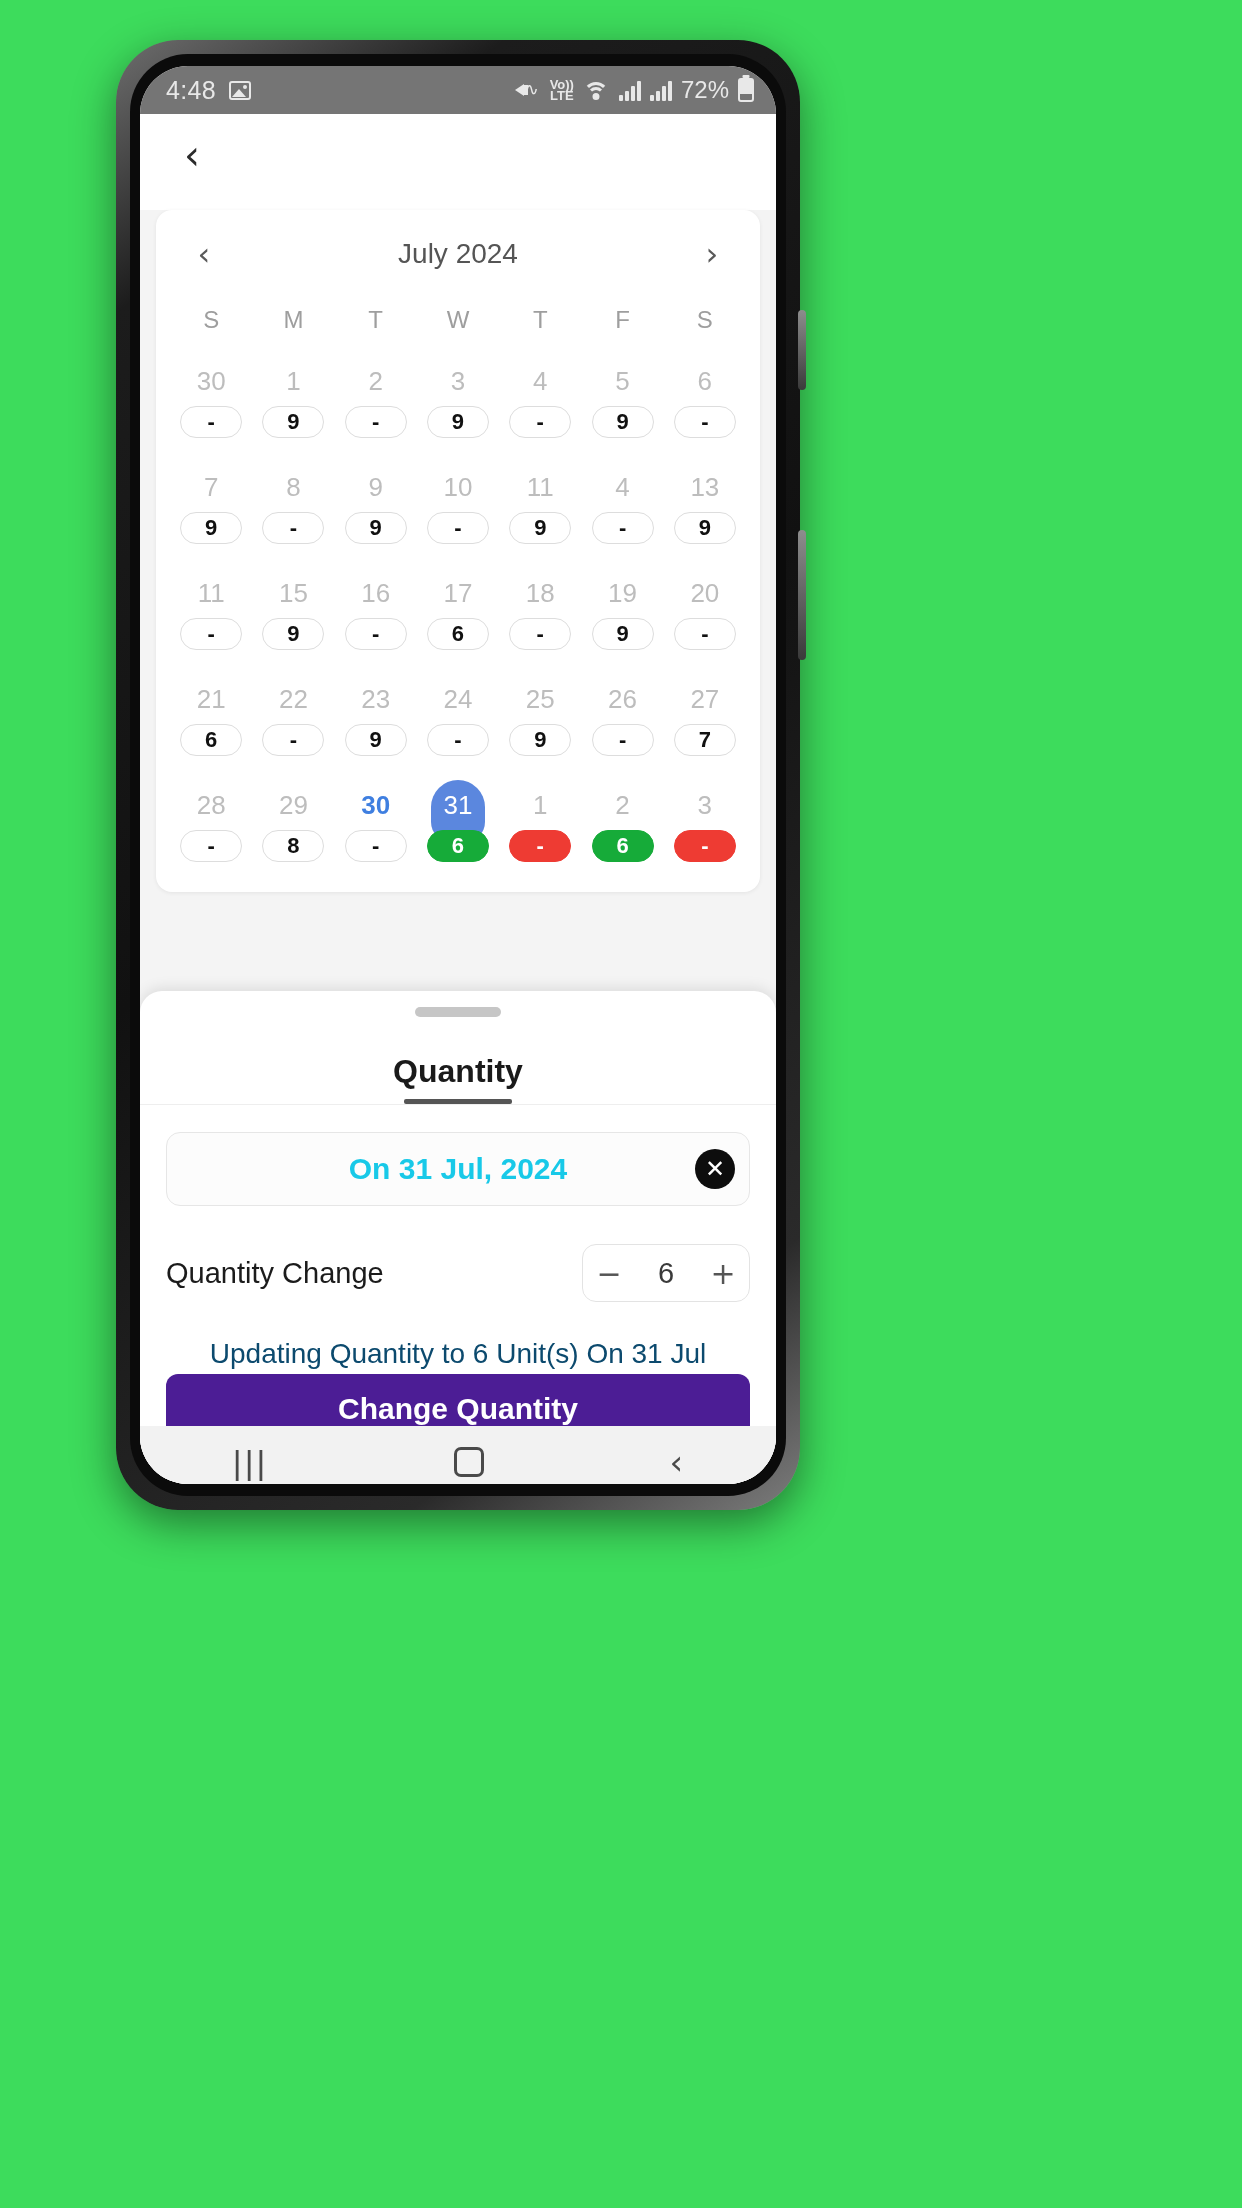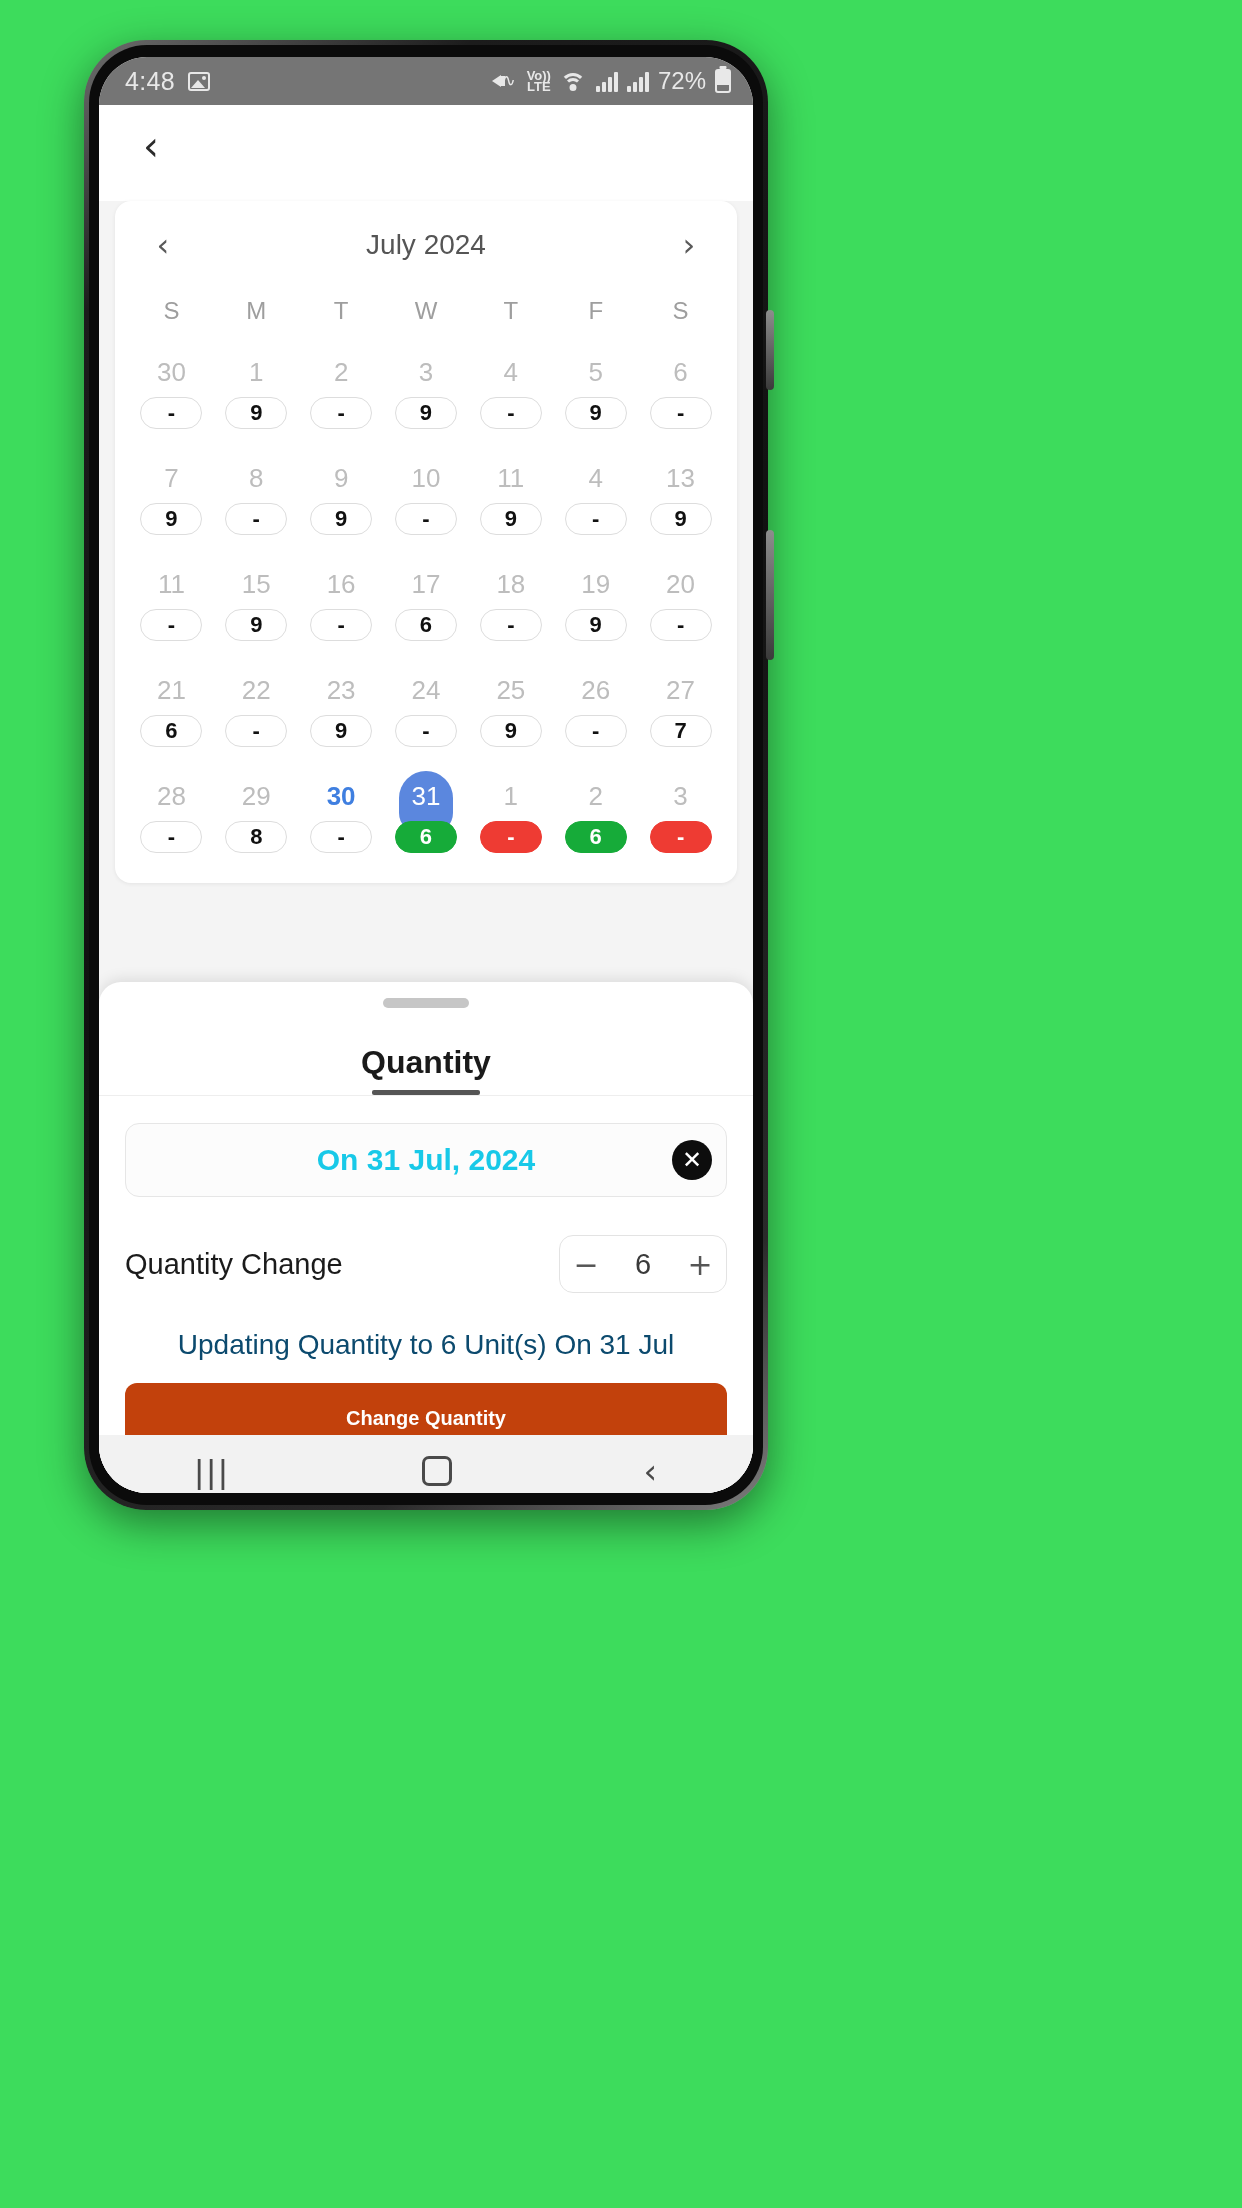--- a/index.html
+++ b/index.html
@@ -7,25 +7,25 @@
   body {
     background:#3ddc5c;
     font-family:"Liberation Sans", sans-serif;
     overflow:hidden;
     position:relative;
   }
 
   
   .phone-shell{
     position:absolute;
-    left:84px; top:40px;
+    left:116px; top:40px;
     width:684px; height:1470px;
     border-radius:62px;
     background:linear-gradient(145deg,#6e6e6e 0%,#1c1c1c 14%,#111 50%,#2a2a2a 86%,#7d7d7d 100%);
-    padding:5px;
+    padding:14px;
     box-shadow:0 14px 44px rgba(0,0,0,.45);
   }
   .phone-bezel{
     width:100%; height:100%;
     border-radius:58px;
     background:#0b0b0b;
     padding:12px 10px 12px 10px;
   }
   .screen{
     position:relative;
@@ -188,22 +188,22 @@
   .stepper{
     display:flex; align-items:center; border:1px solid #e3e3e3; border-radius:14px;
     height:58px; background:#fff;
   }
   .step-btn{ width:52px; text-align:center; font-size:30px; color:#555; font-family:"DejaVu Sans",sans-serif;}
   .step-val{ width:62px; text-align:center; font-size:29px; color:#3a3a3a; }
 
   .update-note{ text-align:center; font-size:28px; color:#0c4a6e; margin:36px 20px 0 20px; }
 
   .cta{
-    margin:22px 26px 0 26px; height:70px; border-radius:12px; background:#c2410c;
-    color:#fff; font-size:20px; font-weight:bold;
+    margin:4px 26px 0 26px; height:70px; border-radius:12px; background:#4c1d95;
+    color:#fff; font-size:30px; font-weight:bold;
     display:flex; align-items:center; justify-content:center;
   }
   .sheet-pad{ height:54px; }
 
   
   .navbar{
     position:absolute; left:0; right:0; bottom:0; height:72px; background:#f2f2f2;
     display:flex; align-items:center; justify-content:space-around;
     color:#4a4a4a;
   }

